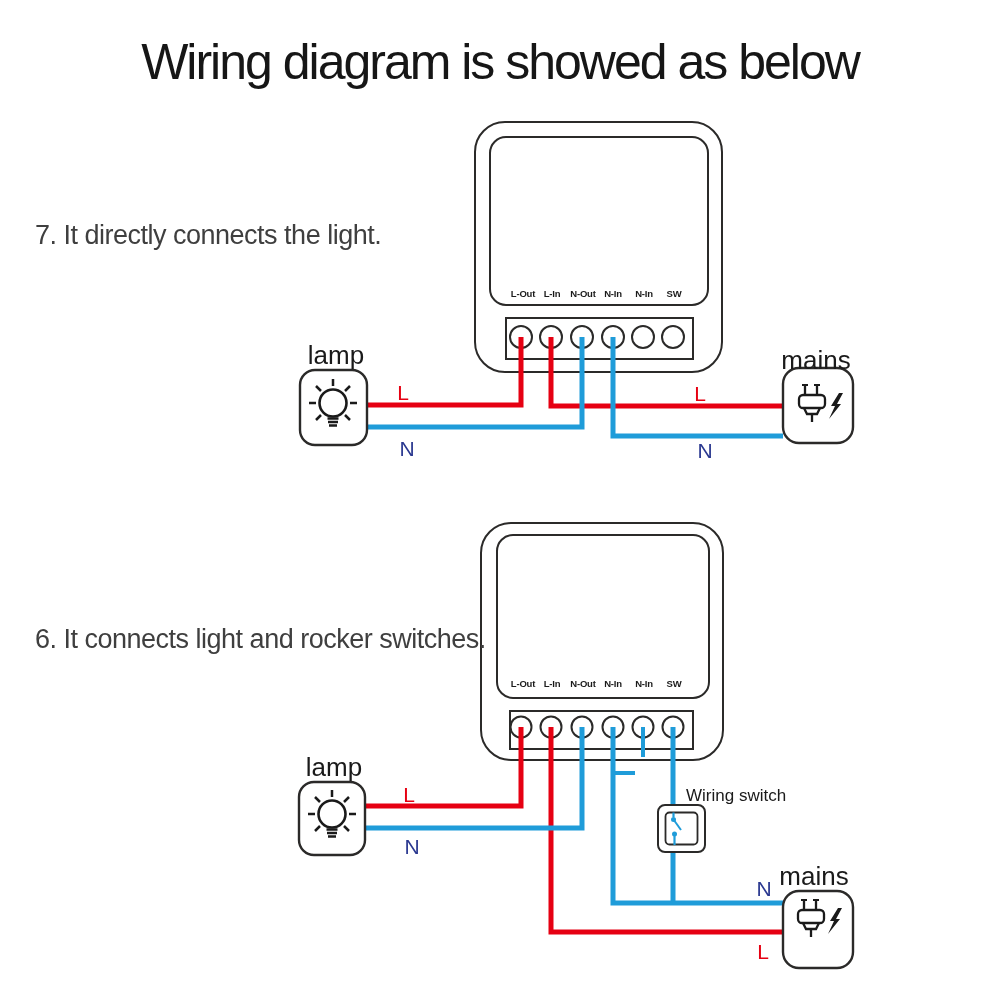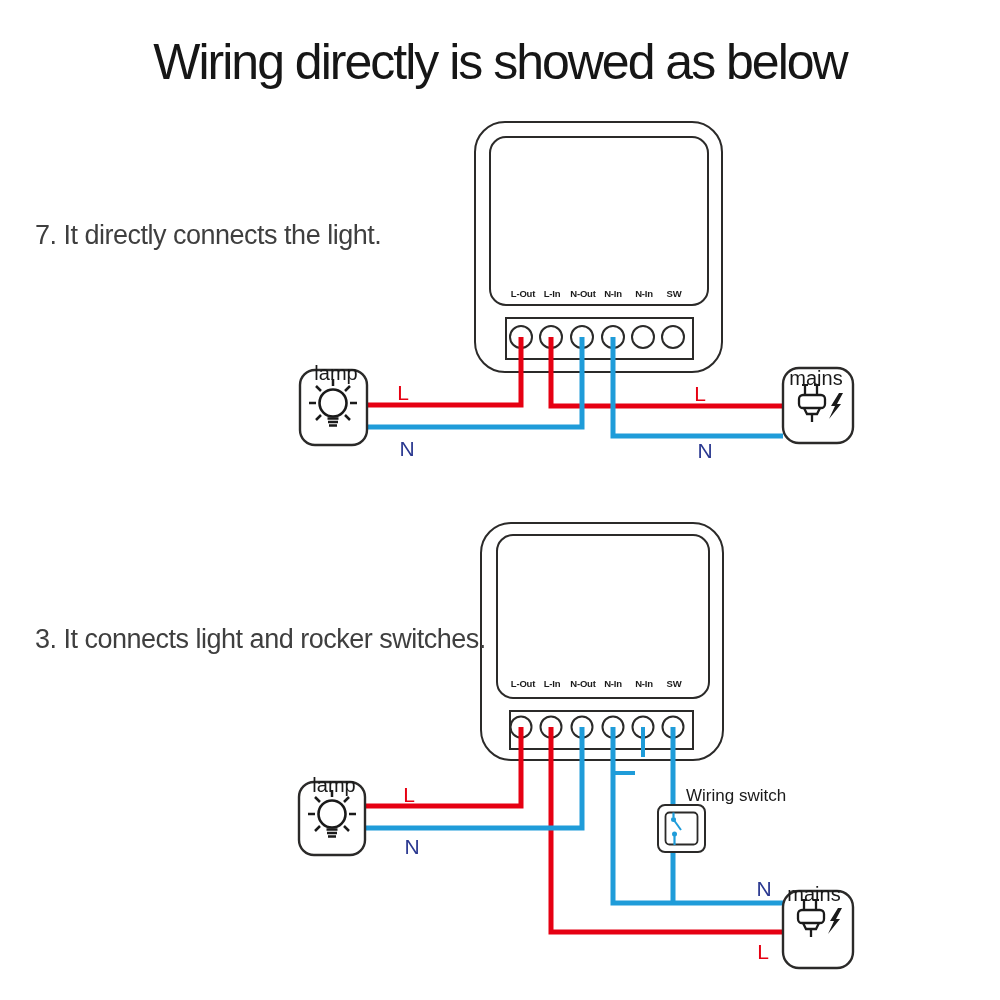--- a/index.html
+++ b/index.html
@@ -2,21 +2,21 @@
 <html><head>
 <meta charset="utf-8">
 <style>
   html,body{margin:0;padding:0;background:#fff;}
   .canvas{position:relative;width:1000px;height:1000px;background:#ffffff;overflow:hidden;
           font-family:"Liberation Sans",sans-serif;}
   .gfx{position:absolute;left:0;top:0;}
   .title{position:absolute;left:0;right:0;top:33px;text-align:center;
          font-size:50px;letter-spacing:-2px;color:#161616;white-space:nowrap;}
   .caption{position:absolute;font-size:27px;letter-spacing:-0.5px;color:#3f3f3f;white-space:nowrap;}
-  .node-label{position:absolute;font-size:20px;color:#1a1a1a;transform:translateX(-50%);white-space:nowrap;margin-top:22px;}
+  .node-label{position:absolute;font-size:26px;color:#1a1a1a;transform:translateX(-50%);white-space:nowrap;}
   .rocker-label{position:absolute;font-size:17px;color:#1a1a1a;white-space:nowrap;}
   .wire-label{position:absolute;font-size:21px;transform:translateX(-50%);white-space:nowrap;}
   .c-live{color:#e60012;}
   .c-neutral{color:#2b3990;}
   .term{position:absolute;font-size:9.5px;font-weight:700;letter-spacing:-0.2px;
         color:#1a1a1a;transform:translateX(-50%);white-space:nowrap;}
   .wire{fill:none;stroke-width:5;stroke-linecap:butt;stroke-linejoin:miter;}
   .wire-thin{fill:none;stroke-width:4;stroke-linecap:butt;}
   .outline{fill:#ffffff;stroke:#2b2a29;}
 </style>
@@ -107,24 +107,24 @@
       <rect class="outline" x="299" y="782" width="66" height="73" rx="15" stroke-width="2.4"></rect>
       <use href="#bulb" x="332" y="814"></use>
     </g>
 
     <g>
       <rect class="outline" x="783" y="891" width="70" height="77" rx="16" stroke-width="2.4"></rect>
       <use href="#plug" x="812" y="919"></use>
     </g>
   </svg>
 
-  <div class="title">Wiring directly is showed as below</div>
+  <div class="title">Wiring diagram is showed as below</div>
 
   <div class="caption" style="left:35px;top:220px;">7. It directly connects the light.</div>
-  <div class="caption" style="left:35px;top:624px;">3. It connects light and rocker switches.</div>
+  <div class="caption" style="left:35px;top:624px;">6. It connects light and rocker switches.</div>
 
   <span class="node-label" style="left:336px;top:340px;">lamp</span>
   <span class="node-label" style="left:816px;top:345px;">mains</span>
   <span class="wire-label c-live" style="left:403px;top:381px;">L</span>
   <span class="wire-label c-neutral" style="left:407px;top:437px;">N</span>
   <span class="wire-label c-live" style="left:700px;top:382px;">L</span>
   <span class="wire-label c-neutral" style="left:705px;top:439px;">N</span>
 
   <span class="term" style="left:523px;top:288px;">L-Out</span>
   <span class="term" style="left:552px;top:288px;">L-In</span>

